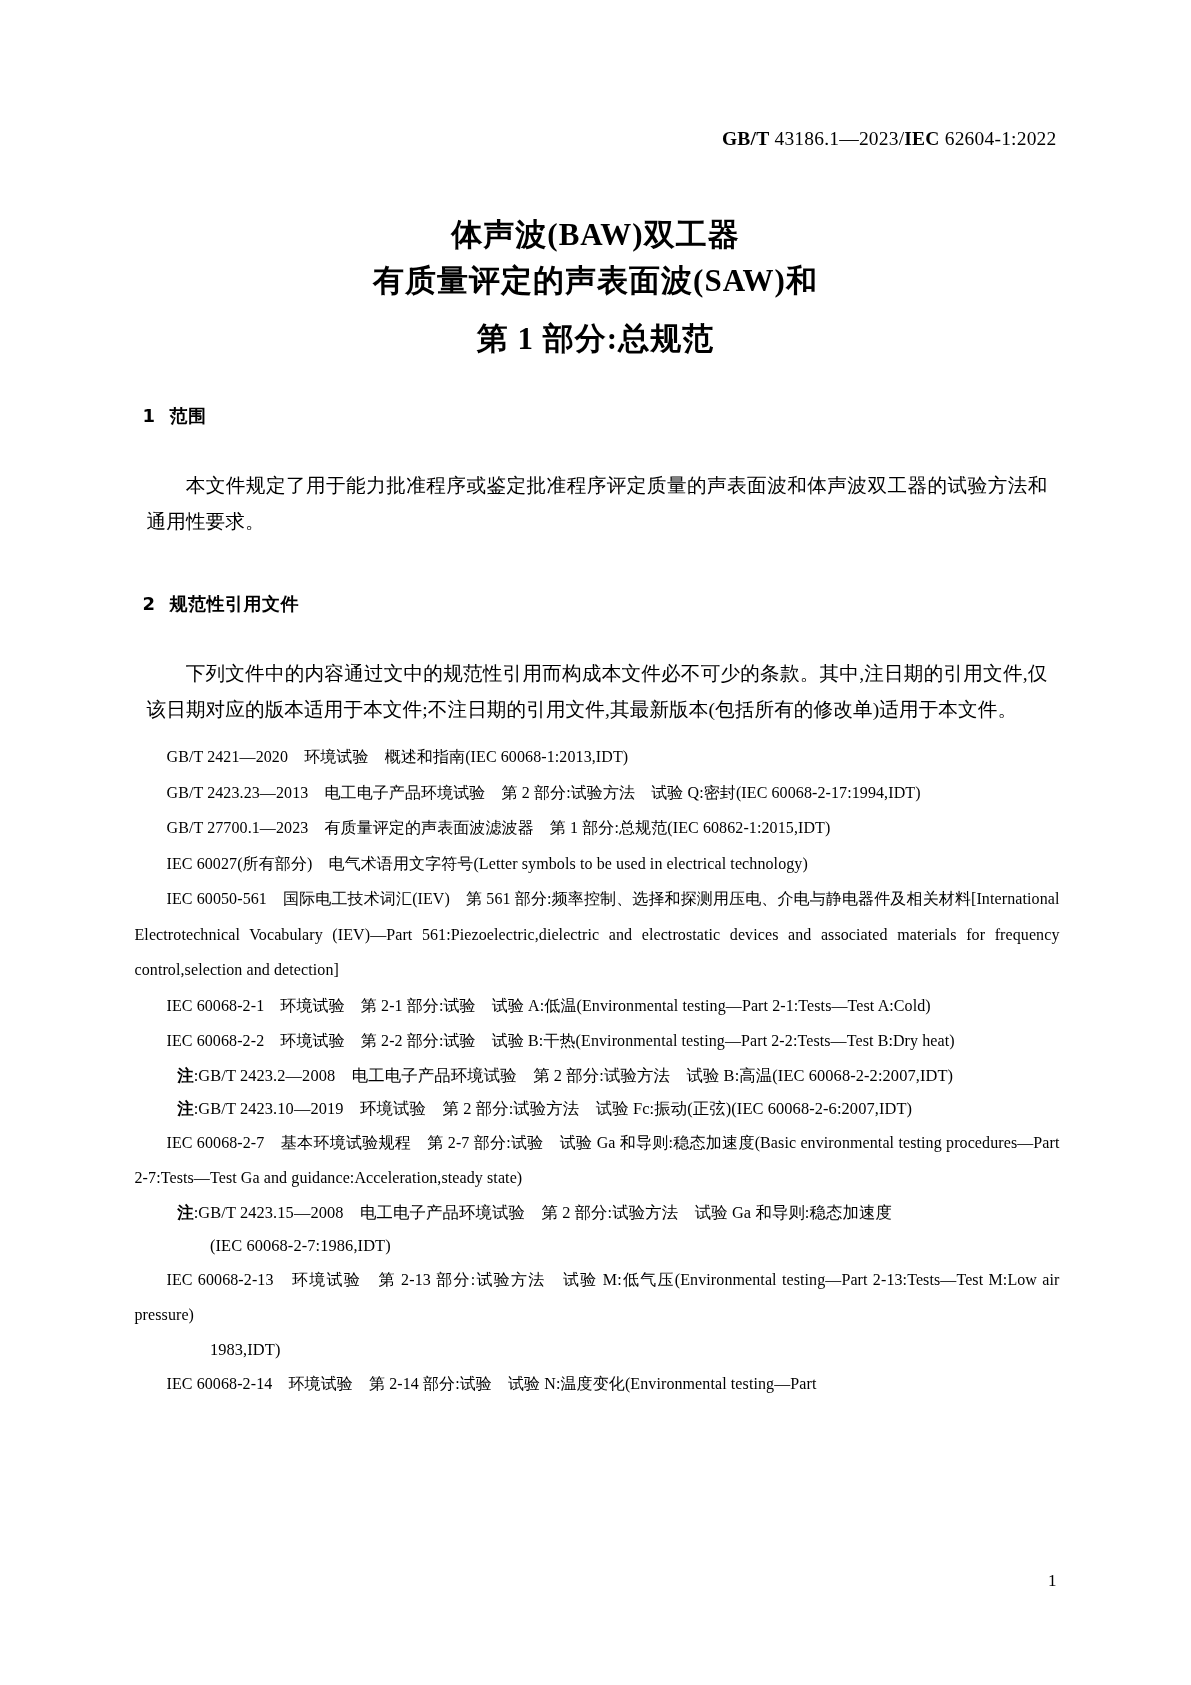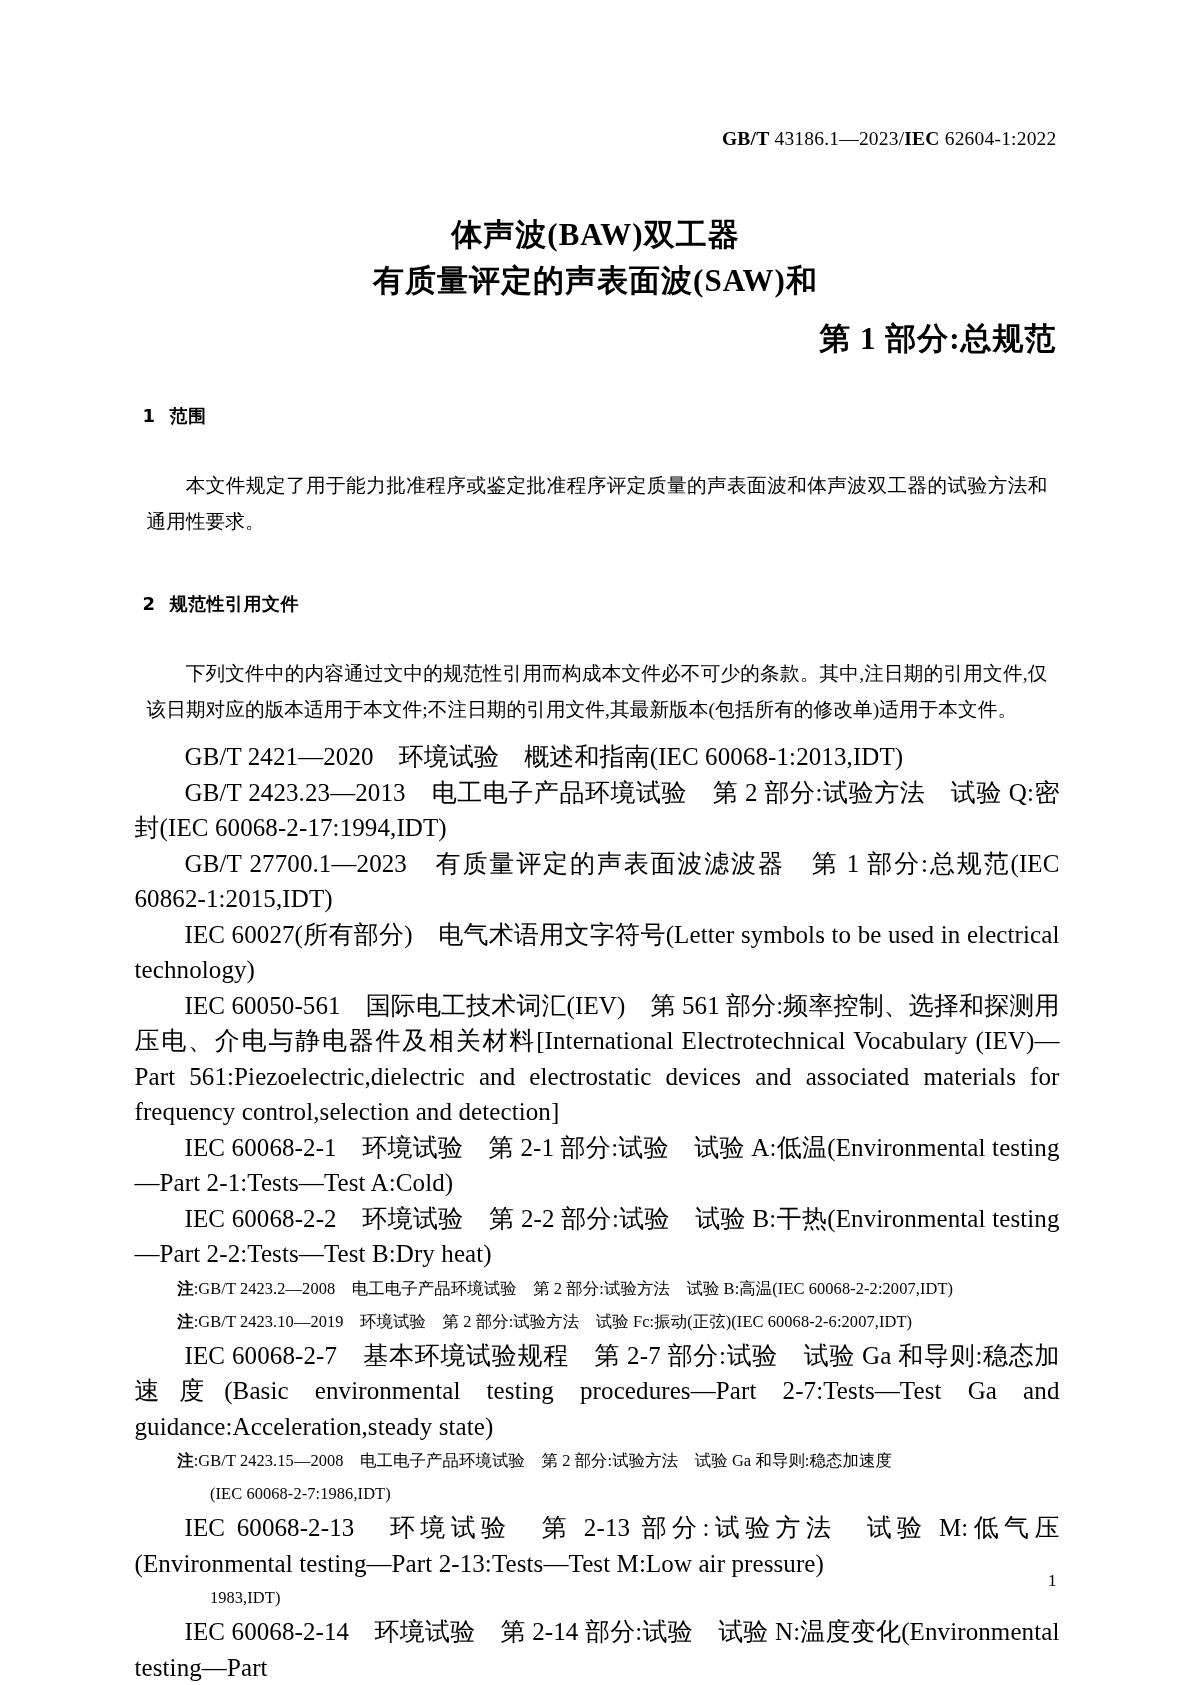--- a/index.html
+++ b/index.html
@@ -45,21 +45,20 @@
   }
   .doc-title .tline {
     font-family: "Liberation Serif", "DejaVu Serif", serif;
     font-weight: bold;
     font-size: 31px;
     line-height: 46px;
     letter-spacing: 1px;
   }
   .doc-title .tline.l3 {
     margin-top: 12px;
-    text-align: right;
   }
 
   
   .content {
     position: absolute;
     top: 404px;
     left: 133px;
     width: 925px;
   }
 
@@ -77,21 +76,21 @@
     font-size: 19.6px;
     line-height: 35.5px;
     text-align: justify;
     text-justify: inter-ideograph;
     margin: 12px;
     letter-spacing: 0.1px;
   }
   .para.indent { text-indent: 2em; }
 
   .ref {
-    font-size: 25px;
+    font-size: 16px;
     line-height: 35.5px;
     text-align: justify;
     text-justify: inter-ideograph;
     margin: 0;
     text-indent: 2em;
     letter-spacing: 0.1px;
   }
 
   .note {
     font-size: 16.4px;

